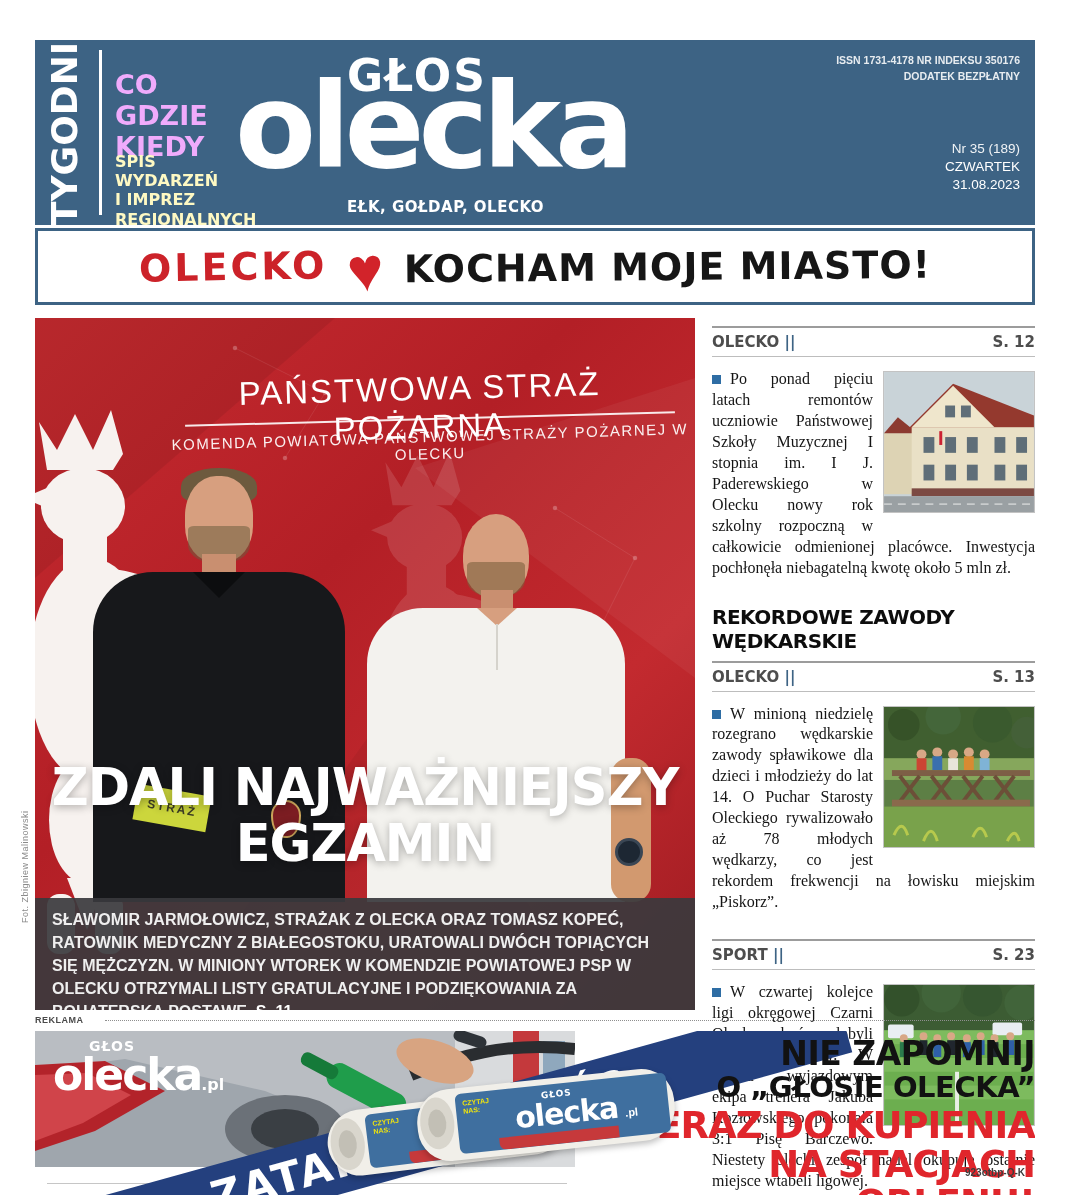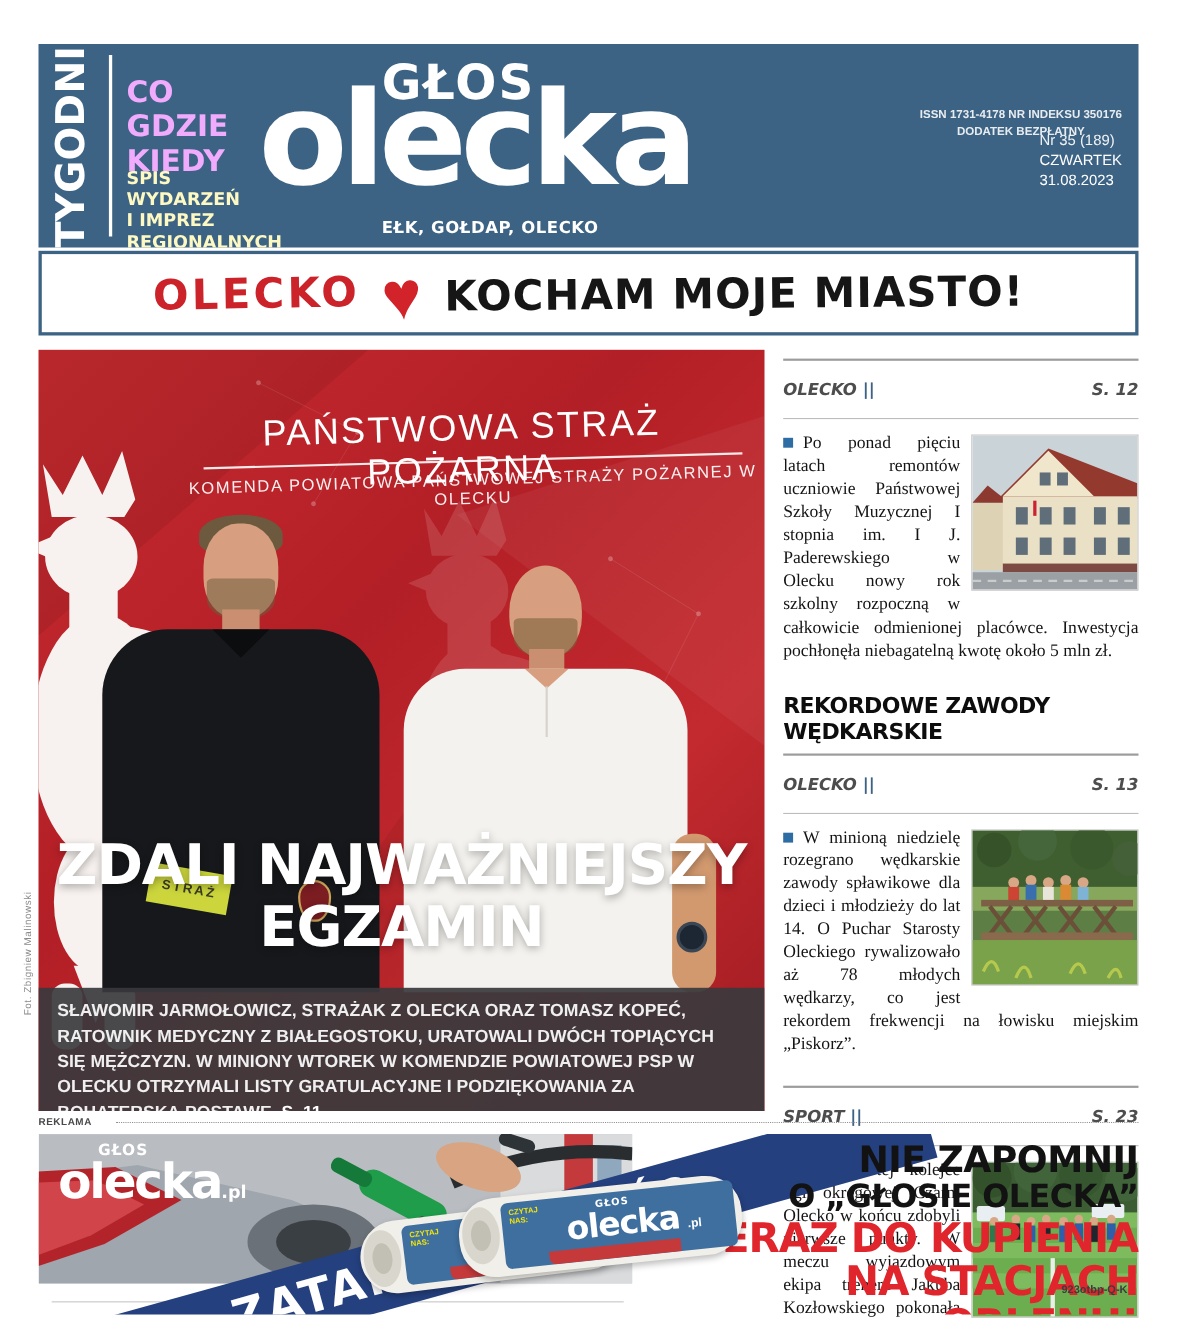--- a/index.html
+++ b/index.html
@@ -10,22 +10,22 @@
   
   .masthead { position:absolute; left:35px; top:40px; width:1000px; height:185px; background:#3d6384; overflow:hidden; }
   .tygodnik { position:absolute; left:-63px; top:73px; width:186px; height:40px; transform:rotate(-90deg);
               color:#fff; font-family:"DejaVu Sans", sans-serif; font-weight:900; font-size:36px; letter-spacing:0px; text-align:center; line-height:40px;}
   .mast-vline { position:absolute; left:64px; top:10px; bottom:10px; width:3px; background:#fff; }
   .cgk { position:absolute; left:80px; top:30px; color:#f0abfc; font-family:"DejaVu Sans", sans-serif; font-weight:900; font-size:27px; line-height:1.14; white-space:pre-line; }
   .spis { position:absolute; left:80px; top:112px; color:#fef9c3; font-family:"DejaVu Sans", sans-serif; font-weight:900; font-size:16px; line-height:1.2; white-space:pre-line; }
   .logo-glos { position:absolute; left:312px; top:10px; color:#fff; font-family:"DejaVu Sans", sans-serif; font-weight:900; font-size:44px; letter-spacing:2px; }
   .logo-main { position:absolute; left:200px; top:16px; color:#fff; font-family:"DejaVu Sans", sans-serif; font-weight:900; font-size:118px; letter-spacing:-6px; line-height:1.2; }
   .logo-sub { position:absolute; left:312px; top:158px; color:#fff; font-family:"DejaVu Sans", sans-serif; font-weight:800; font-size:15px; letter-spacing:0.5px; }
-  .mast-small { position:absolute; right:15px; top:13px; text-align:center; color:rgba(255,255,255,0.88); font-size:10.5px; font-weight:600; line-height:1.5;margin-top:44px; }
-  .mast-issue { position:absolute; right:15px; top:79px; color:#fff; font-size:13.5px; line-height:1.35; }
+  .mast-small { position:absolute; right:15px; top:13px; text-align:right; color:rgba(255,255,255,0.88); font-size:10.5px; font-weight:600; line-height:1.5; }
+  .mast-issue { position:absolute; right:15px; top:100px; text-align:right; color:#fff; font-size:13.5px; line-height:1.35; }
   .mast-issue .no { font-weight:400; opacity:0.92; }
   .mast-issue .day, .mast-issue .date { font-weight:400; }
 
   
   .city-banner { position:absolute; left:35px; top:228px; width:1000px; height:77px; background:#fff; border:3px solid #3d6384;
                  display:flex; align-items:center; justify-content:center; gap:20px; }
   .city-name { color:#cc2229; font-family:"DejaVu Sans", sans-serif; font-weight:800; font-size:38px; letter-spacing:3px; transform:rotate(-1deg); }
   .heart { color:#d2232a; font-size:62px; line-height:1; transform:rotate(-5deg); margin-top:6px; }
   .city-slogan { color:#161616; font-family:"DejaVu Sans", sans-serif; font-weight:800; font-size:38px; letter-spacing:1px; transform:rotate(-0.5deg); }
 
@@ -73,21 +73,21 @@
   .caption-bar { position:absolute; left:0; bottom:0; width:100%; height:112px; background:rgba(58,58,61,0.92);
                  padding:11px 17px; color:#efefef; font-weight:700; font-size:16px; line-height:1.43; text-transform:uppercase; }
   .caption-bar .pg { color:#fff; font-weight:800; }
 
   
   .right-col { position:absolute; left:712px; top:318px; width:323px; }
   .article { position:relative; }
   .article + .article { margin-top:26px; }
   .art-title { font-family:"DejaVu Sans", sans-serif; font-weight:900; font-size:20px; letter-spacing:-0.5px; color:#0d0d0d; }
   .art-rule-top { border-top:2px solid #9c9c9c; margin-top:8px; }
-  .kicker-row { display:flex; justify-content:space-between; align-items:center; padding:17px 0;font-style:italic; }
+  .kicker-row { display:flex; justify-content:space-between; align-items:center; padding:5px 0; }
   .kicker, .art-page { font-family:"DejaVu Sans", sans-serif; font-weight:800; font-size:15px; color:#4d4d4d; }
   .pipes { color:#3d6384; font-weight:800; }
   .art-rule-bot { border-top:1px solid #bdbdbd; }
   .art-body { margin-top:12px; font-family:"Liberation Serif", serif; font-size:16px; line-height:1.31; text-align:justify; color:#141414; min-height:150px; }
   .art-thumb { float:right; width:152px; height:142px; margin:2px 0 4px 10px; border:1px solid #c3c3c3; display:block; }
   .bullet { display:inline-block; width:9px; height:9px; background:#2e6da4; margin-right:9px; }
 
   
   .rek-row { position:absolute; left:35px; top:1015px; width:1000px; display:flex; align-items:center; gap:21px; }
   .rek-label { font-size:9px; font-weight:700; color:#4a4a4a; letter-spacing:0.5px; }

